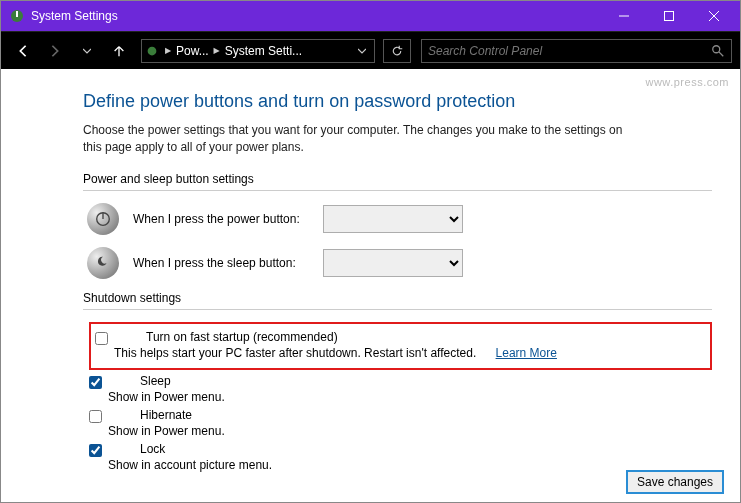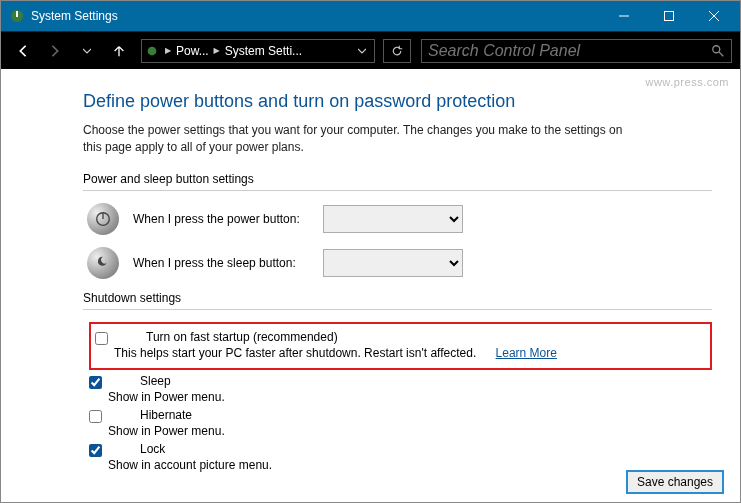--- a/index.html
+++ b/index.html
@@ -1,38 +1,38 @@
 <!DOCTYPE html>
 <html><head>
   <meta charset="utf-8">
   <style>
     * { box-sizing: border-box; margin: 0; padding: 0; font-family: "Segoe UI", Tahoma, sans-serif; }
     body { width: 741px; height: 503px; background: #fff; overflow: hidden; border: 1px solid #888; }
-    .titlebar { height: 30px; background: #0369a1; color: #fff; display: flex; align-items: center; padding: 0 4px 0 8px; }
+    .titlebar { height: 30px; background: #6d28d9; color: #fff; display: flex; align-items: center; padding: 0 4px 0 8px; }
     .titlebar .app-icon { width: 16px; height: 16px; margin-right: 6px; }
     .titlebar .title { font-size: 12px; flex: 1; }
     .win-controls { display: flex; height: 100%; }
     .win-btn { width: 45px; display: flex; align-items: center; justify-content: center; color: #fff; font-size: 12px; }
     .win-btn svg { width: 10px; height: 10px; }
     .navbar { height: 38px; background: #000; display: flex; align-items: center; padding: 0 8px; gap: 4px; border-top: 1px solid #222; }
     .nav-arrow { width: 28px; height: 28px; display: flex; align-items: center; justify-content: center; color: #fff; }
     .nav-arrow.disabled { opacity: 0.4; }
     .nav-arrow svg { width: 14px; height: 14px; }
     .nav-recent svg { width: 8px; height: 8px; }
     .nav-up svg { width: 14px; height: 14px; }
     .addressbar { flex: 0 0 234px; height: 24px; background: #000; border: 1px solid #555; display: flex; align-items: center; overflow: hidden; color: #fff; margin-left: 4px; }
     .addr-icon { width: 20px; display: flex; align-items: center; justify-content: center; }
     .addr-sep { width: 12px; display: flex; align-items: center; justify-content: center; font-size: 8px; color: #ccc; }
     .addr-part { font-size: 12px; white-space: nowrap; overflow: hidden; text-overflow: ellipsis; padding: 0 2px; }
     .addr-part.p1 { max-width: 48px; }
     .addr-part.p2 { max-width: 90px; }
     .addr-drop { width: 24px; display: flex; align-items: center; justify-content: center; }
     .refresh-btn { width: 28px; height: 24px; border: 1px solid #555; display: flex; align-items: center; justify-content: center; margin-left: 4px; }
     .search-box { flex: 1; height: 24px; background: #000; border: 1px solid #555; display: flex; align-items: center; padding: 0 6px; margin-left: 6px; color: #8a8a8a; }
-    .search-box input { flex: 1; background: transparent; border: none; color: #84cc16; font-size: 16px; font-style: italic; outline: none; }
+    .search-box input { flex: 1; background: transparent; border: none; color: #84cc16; font-size: 12px; font-style: italic; outline: none; }
     .search-icon { width: 14px; height: 14px; margin-left: 6px; }
     .content { padding: 22px 28px 0 82px; color: #000; }
     h1 { color: #0b5394; font-size: 18px; font-weight: 400; margin-bottom: 10px; }
     .intro { font-size: 12px; line-height: 1.4; margin-bottom: 16px; color: #222; max-width: 560px; }
     .section-label { font-size: 12px; margin-bottom: 4px; }
     .hr { border: none; border-top: 1px solid #ccc; margin-bottom: 12px; }
     .btn-row { display: flex; align-items: center; margin-bottom: 12px; }
     .round-icon { width: 32px; height: 32px; border-radius: 50%; background: radial-gradient(circle at 30% 30%, #eee, #666); display: flex; align-items: center; justify-content: center; margin-left: 4px; margin-right: 14px; }
     .round-icon svg { width: 18px; height: 18px; }
     .btn-label { font-size: 12px; width: 190px; }

